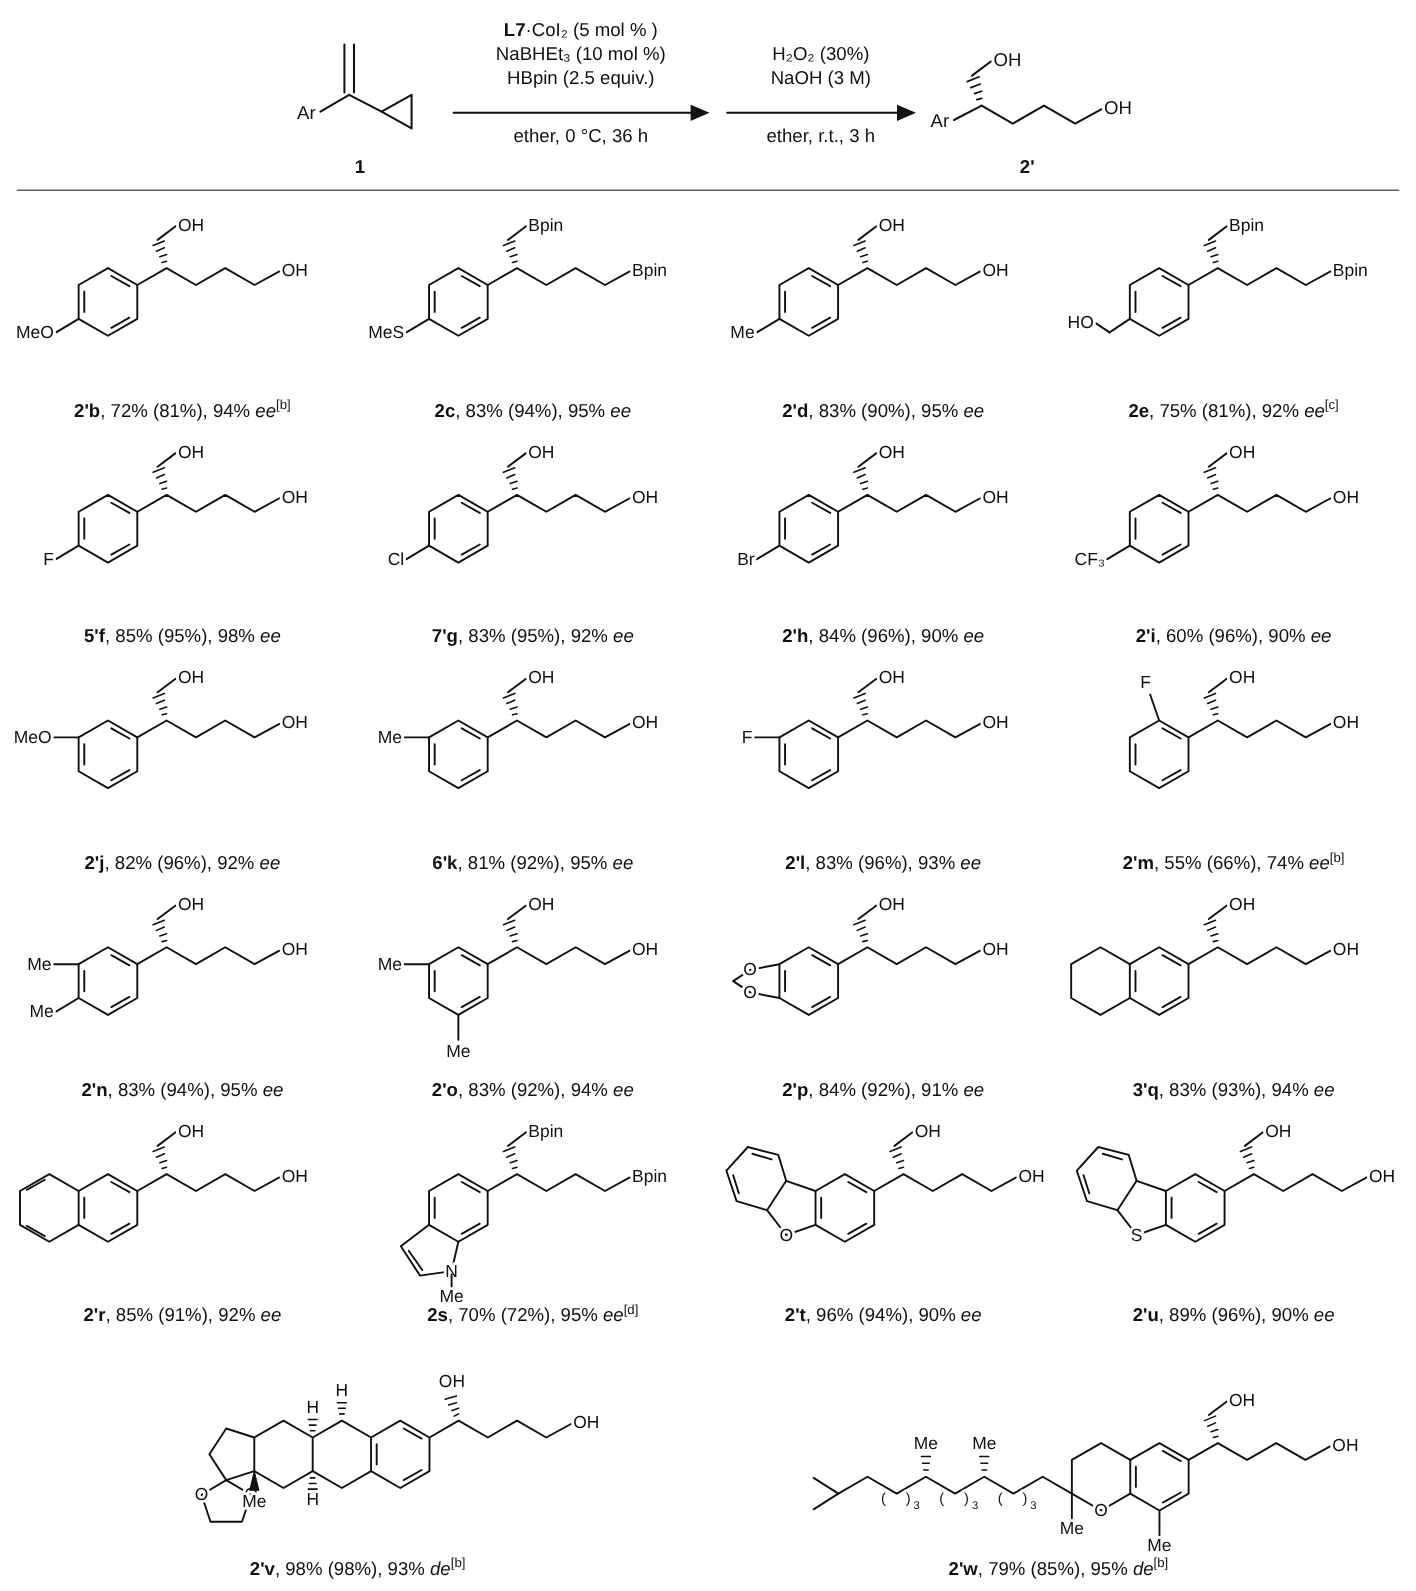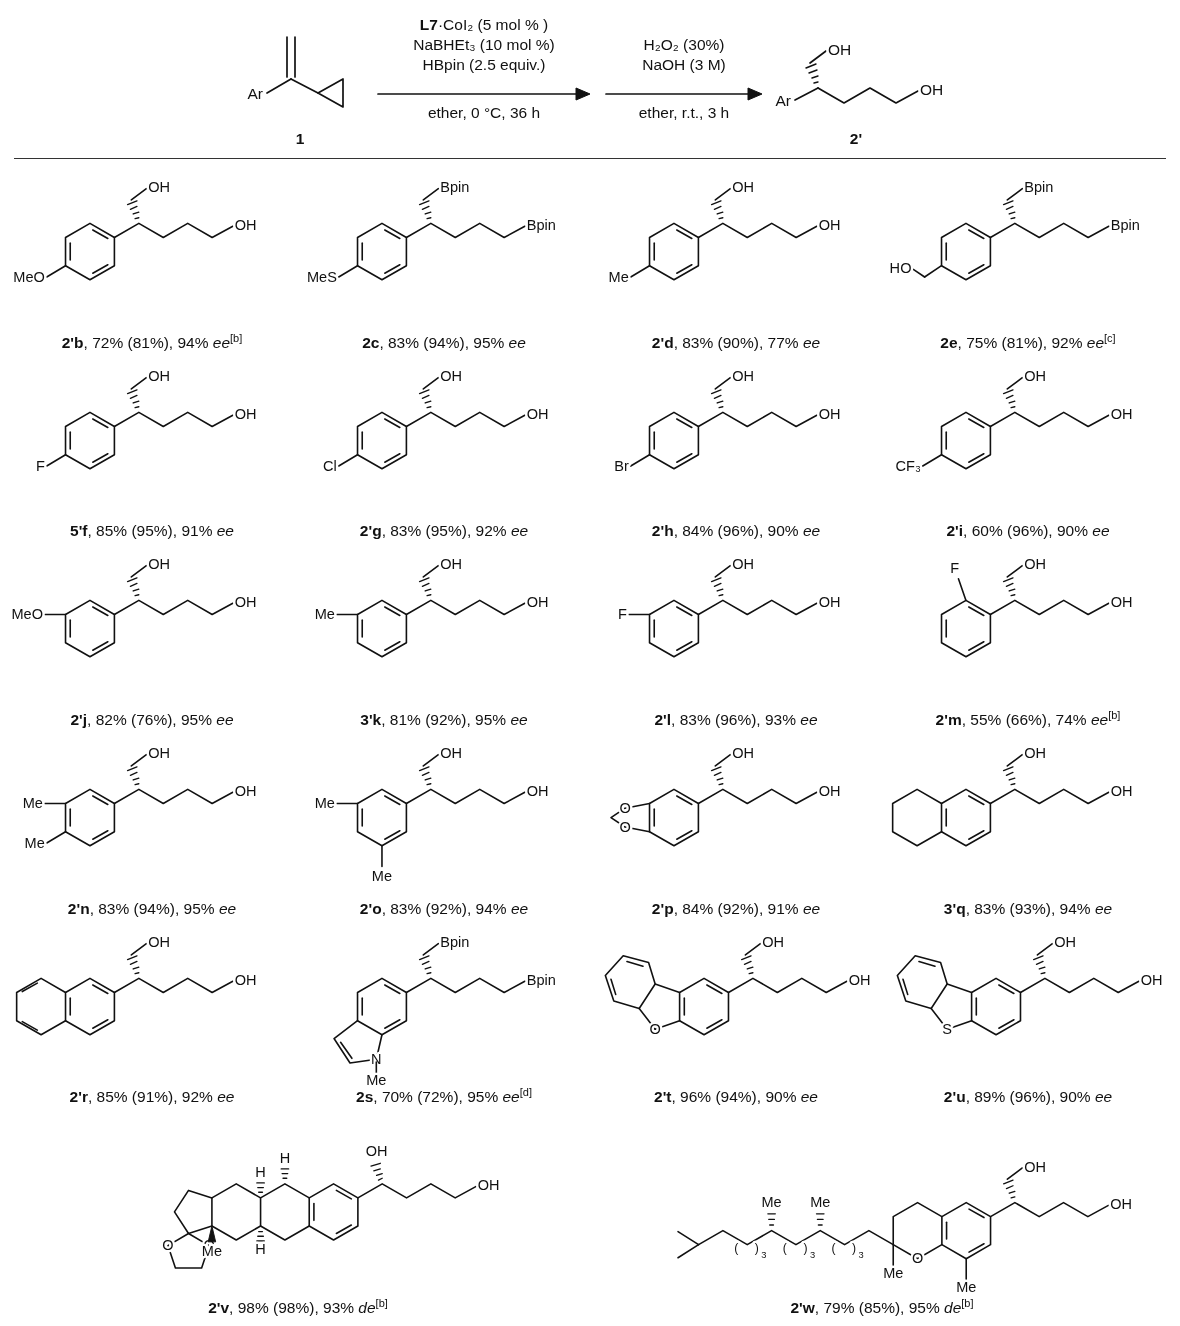--- a/index.html
+++ b/index.html
@@ -122,21 +122,21 @@
 
     <div class="cell">
       <svg class="struct" viewBox="0 0 300 174">
         <use href="#benz"></use>
           <use href="#chain"></use>
         <line x1="58" y1="105" x2="38" y2="117"></line>
         <text x="36" y="122" text-anchor="end">Me</text>
         <text x="146" y="27">OH</text>
         <text x="238" y="67">OH</text>
       </svg>
-      <div class="caption"><b>2'd</b><span>, 83% (90%), 77% </span><i>ee</i><sup></sup></div>
+      <div class="caption"><b>2'd</b><span>, 83% (90%), 95% </span><i>ee</i><sup></sup></div>
     </div>
 
     <div class="cell">
       <svg class="struct" viewBox="0 0 300 174">
         <use href="#benz"></use>
           <use href="#chain"></use>
         <line x1="58" y1="105" x2="40" y2="117"></line>
         <line x1="40" y1="117" x2="28" y2="109"></line>
         <text x="26" y="113" text-anchor="end">HO</text>
         <text x="146" y="27">Bpin</text>
@@ -147,33 +147,33 @@
 
     <div class="cell">
       <svg class="struct" viewBox="0 0 300 174">
         <use href="#benz"></use>
           <use href="#chain"></use>
         <line x1="58" y1="105" x2="38" y2="117"></line>
         <text x="36" y="122" text-anchor="end">F</text>
         <text x="146" y="27">OH</text>
         <text x="238" y="67">OH</text>
       </svg>
-      <div class="caption"><b>5'f</b><span>, 85% (95%), 91% </span><i>ee</i><sup></sup></div>
+      <div class="caption"><b>5'f</b><span>, 85% (95%), 98% </span><i>ee</i><sup></sup></div>
     </div>
 
     <div class="cell">
       <svg class="struct" viewBox="0 0 300 174">
         <use href="#benz"></use>
           <use href="#chain"></use>
         <line x1="58" y1="105" x2="38" y2="117"></line>
         <text x="36" y="122" text-anchor="end">Cl</text>
         <text x="146" y="27">OH</text>
         <text x="238" y="67">OH</text>
       </svg>
-      <div class="caption"><b>2'g</b><span>, 83% (95%), 92% </span><i>ee</i><sup></sup></div>
+      <div class="caption"><b>7'g</b><span>, 83% (95%), 92% </span><i>ee</i><sup></sup></div>
     </div>
 
     <div class="cell">
       <svg class="struct" viewBox="0 0 300 174">
         <use href="#benz"></use>
           <use href="#chain"></use>
         <line x1="58" y1="105" x2="38" y2="117"></line>
         <text x="36" y="122" text-anchor="end">Br</text>
         <text x="146" y="27">OH</text>
         <text x="238" y="67">OH</text>
@@ -195,33 +195,33 @@
 
     <div class="cell">
       <svg class="struct" viewBox="0 0 300 174">
         <use href="#benz"></use>
           <use href="#chain"></use>
         <line x1="58" y1="75" x2="36" y2="75"></line>
         <text x="34" y="80" text-anchor="end">MeO</text>
         <text x="146" y="27">OH</text>
         <text x="238" y="67">OH</text>
       </svg>
-      <div class="caption"><b>2'j</b><span>, 82% (76%), 95% </span><i>ee</i><sup></sup></div>
+      <div class="caption"><b>2'j</b><span>, 82% (96%), 92% </span><i>ee</i><sup></sup></div>
     </div>
 
     <div class="cell">
       <svg class="struct" viewBox="0 0 300 174">
         <use href="#benz"></use>
           <use href="#chain"></use>
         <line x1="58" y1="75" x2="36" y2="75"></line>
         <text x="34" y="80" text-anchor="end">Me</text>
         <text x="146" y="27">OH</text>
         <text x="238" y="67">OH</text>
       </svg>
-      <div class="caption"><b>3'k</b><span>, 81% (92%), 95% </span><i>ee</i><sup></sup></div>
+      <div class="caption"><b>6'k</b><span>, 81% (92%), 95% </span><i>ee</i><sup></sup></div>
     </div>
 
     <div class="cell">
       <svg class="struct" viewBox="0 0 300 174">
         <use href="#benz"></use>
           <use href="#chain"></use>
         <line x1="58" y1="75" x2="36" y2="75"></line>
         <text x="34" y="80" text-anchor="end">F</text>
         <text x="146" y="27">OH</text>
         <text x="238" y="67">OH</text>

